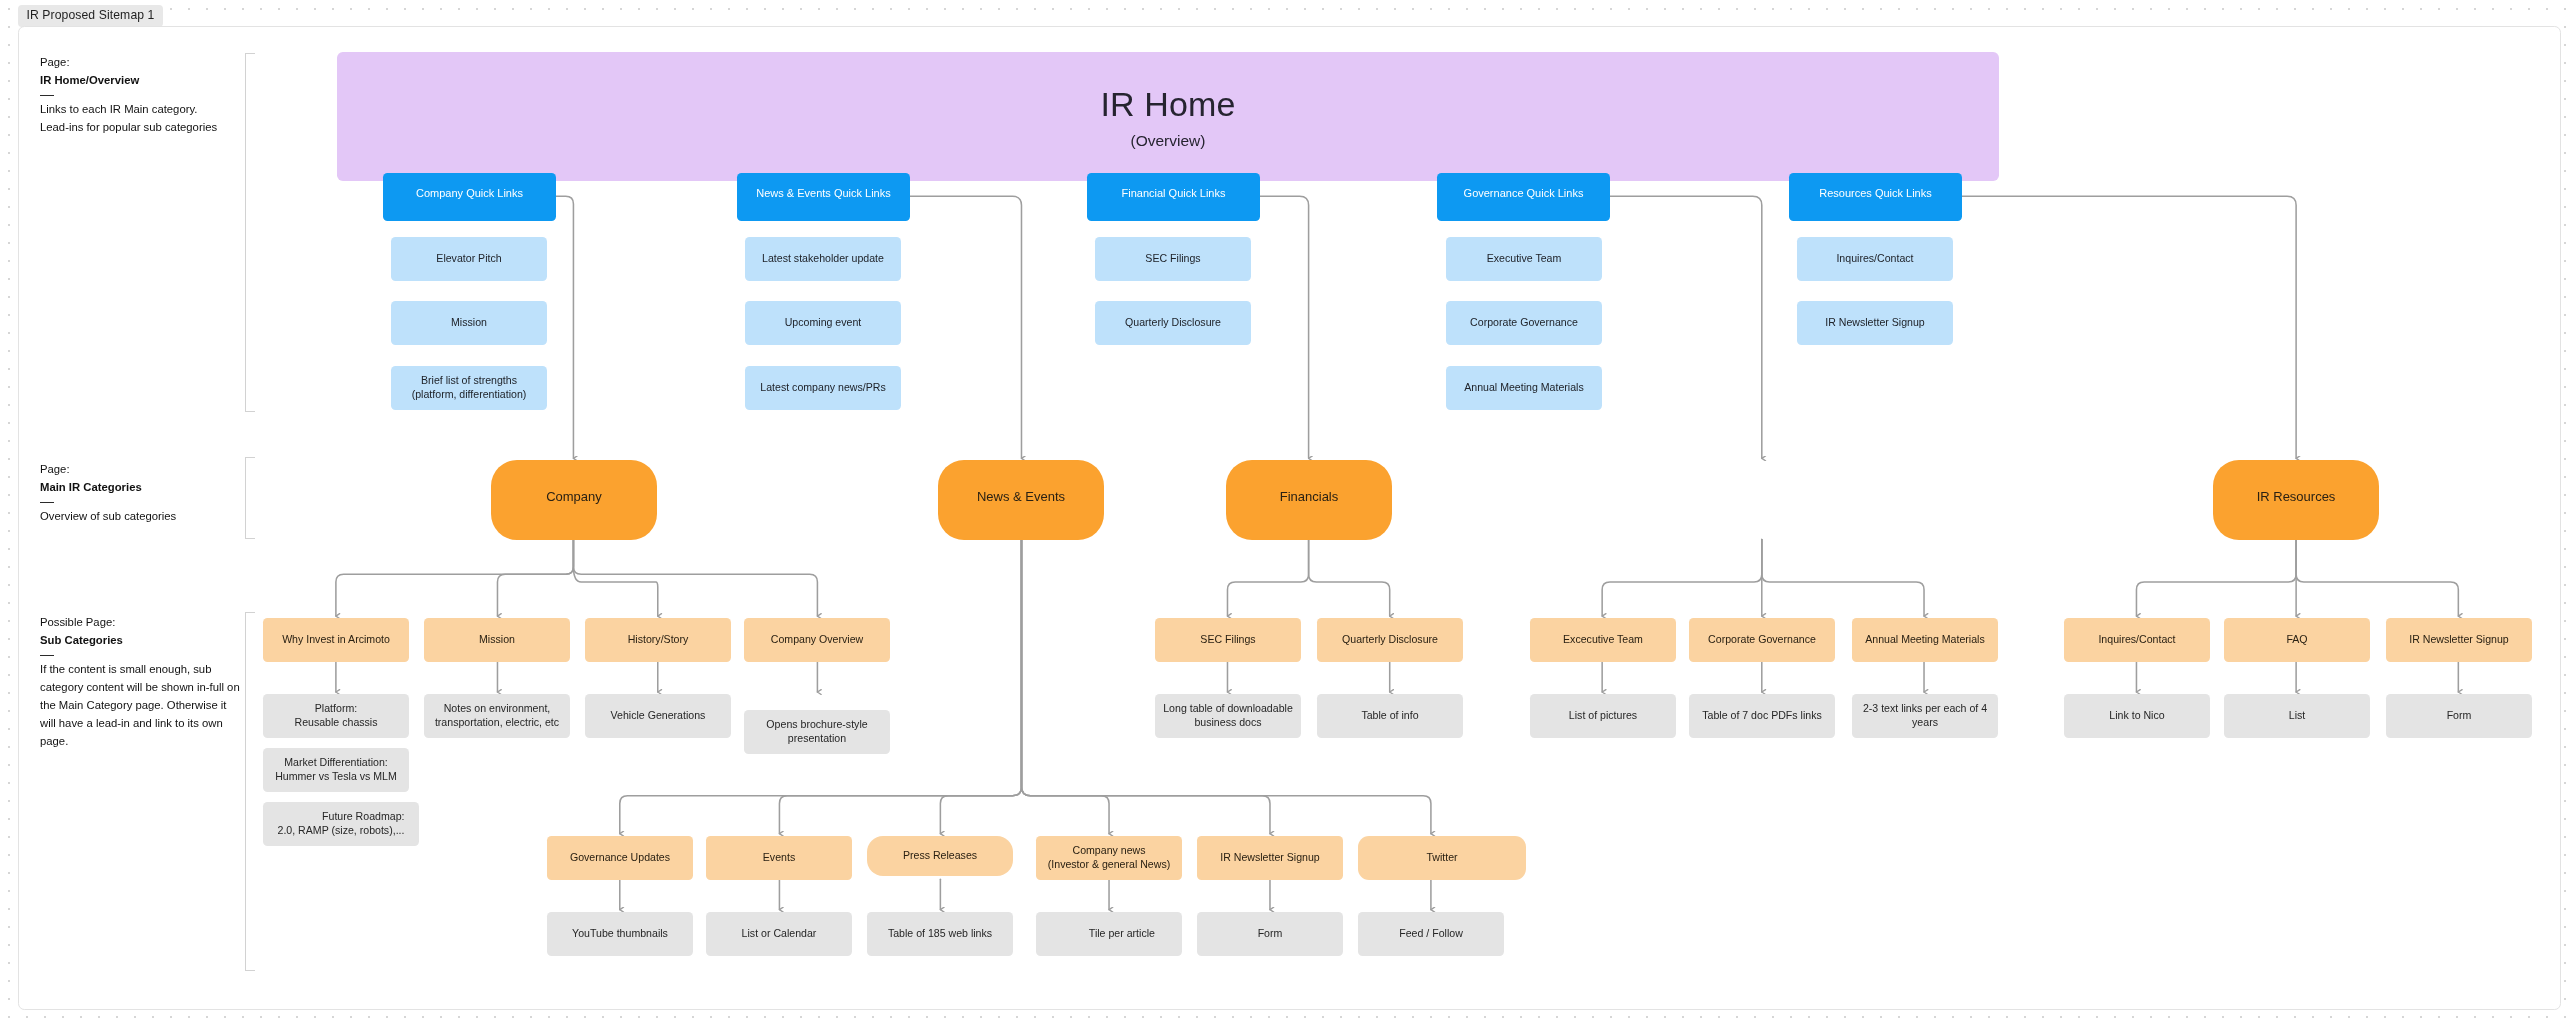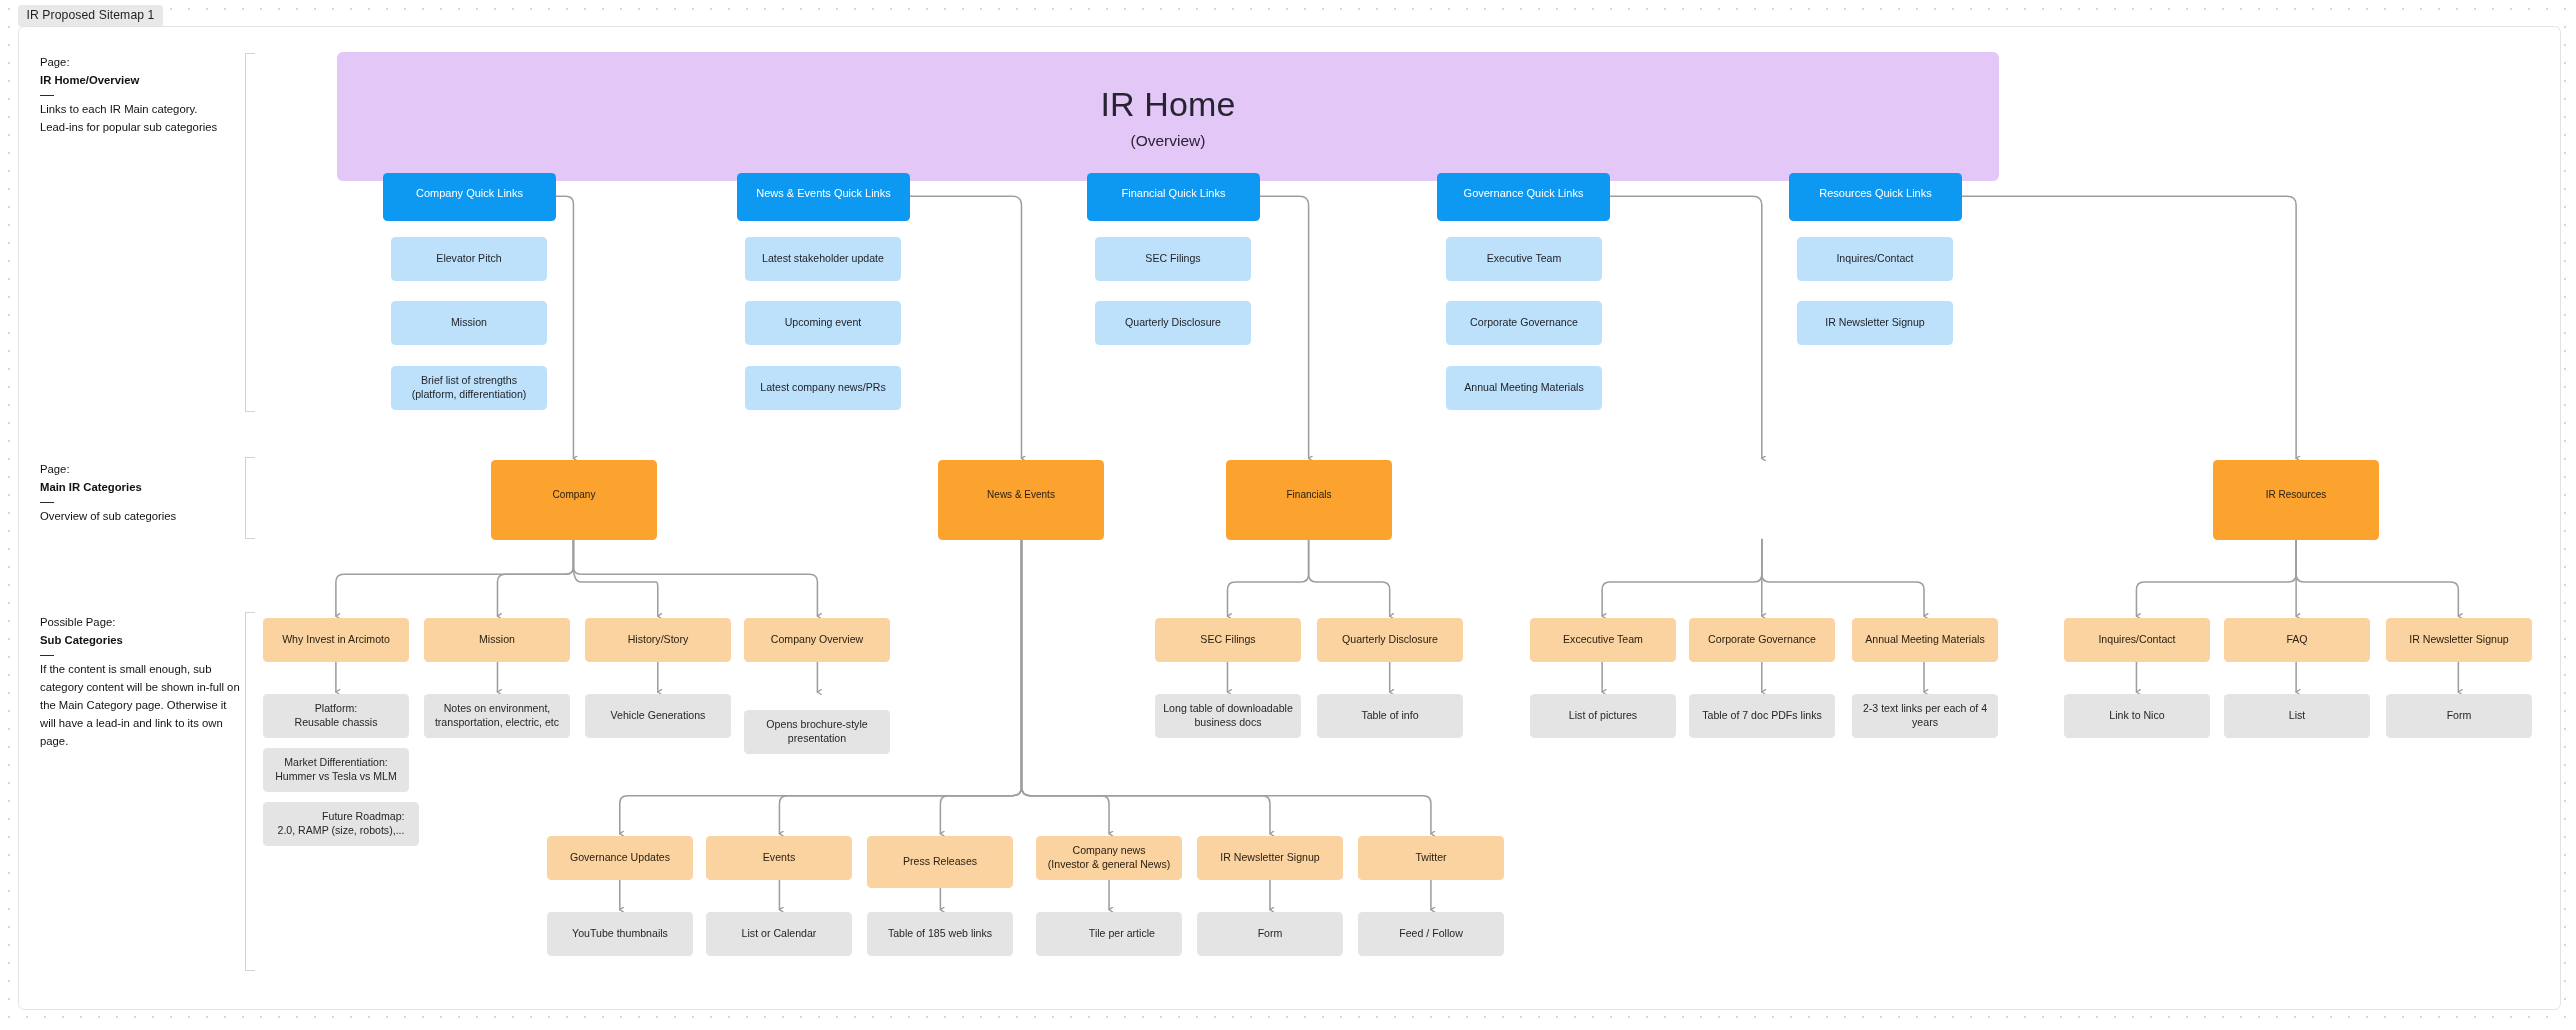--- a/index.html
+++ b/index.html
@@ -46,21 +46,21 @@
   .node {
     position: absolute; display: flex; align-items: center; justify-content: center;
     text-align: center; border-radius: 4.5px; line-height: 1.32;
     padding: 2.6px 5.2px; white-space: pre-line;
   }
   .hero      { background: #e3c7f7; color: #262430; border-radius: 5.8px; flex-direction: column; }
   .hero .h1  { font-size: 34px; letter-spacing: 0.1px; }
   .hero .h2  { font-size: 15.5px; margin-top: 4.5px; }
   .ql-head   { background: #0d99f2; color: #ffffff; font-size: 11px; align-items: flex-start; padding-top: 13px; }
   .ql-item   { background: #bee1fb; color: #20242b; font-size: 10.6px; }
-  .cat       { background: #fba22f; color: #2a2113; font-size: 10px; align-items: flex-start; padding-top: 28px; }
+  .cat       { background: #fba22f; color: #2a2113; font-size: 13px; align-items: flex-start; padding-top: 28px; border-radius: 26px; }
   .sub       { background: #fbd3a1; color: #2a2113; font-size: 10.6px; }
   .leaf      { background: #e4e4e4; color: #262626; font-size: 10.6px; }
 </style>
 </head>
 <body>
 
 <div id="root">
 
   <div id="frame-tab">IR Proposed Sitemap 1</div>
   <div id="frame"></div>
@@ -225,24 +225,24 @@
   <div class="node leaf" style="left:2064px; top:694px; width:146px; height:44px;">Link to Nico</div>
   <div class="node sub" style="left:2224px; top:618px;  width:146px; height:44px;">FAQ</div>
   <div class="node leaf" style="left:2224px; top:694px; width:146px; height:44px;">List</div>
   <div class="node sub" style="left:2386px; top:618px;  width:146px; height:44px;">IR Newsletter Signup</div>
   <div class="node leaf" style="left:2386px; top:694px; width:146px; height:44px;">Form</div>
 
   <div class="node sub" style="left:547px;  top:836px; width:146px; height:44px;">Governance Updates</div>
   <div class="node leaf" style="left:547px;  top:912px; width:146px; height:44px;">YouTube thumbnails</div>
   <div class="node sub" style="left:706px; top:836px; width:146px; height:44px;">Events</div>
   <div class="node leaf" style="left:706px; top:912px; width:146px; height:44px;">List or Calendar</div>
-  <div class="node sub" style="left:867px; top:836px; width:146px; height:52px;">Press Releases</div>
+  <div class="node sub" style="left:867px; top:836px; width:146px; height:40px;border-radius:16px;">Press Releases</div>
   <div class="node leaf" style="left:867px; top:912px; width:146px; height:44px;">Table of 185 web links</div>
   <div class="node sub" style="left:1036px; top:836px; width:146px; height:44px;">Company news
 (Investor &amp; general News)</div>
   <div class="node leaf" style="left:1036px; top:912px; width:146px; height:44px;padding-left:31px;">Tile per article</div>
   <div class="node sub" style="left:1197px; top:836px; width:146px; height:44px;">IR Newsletter Signup</div>
   <div class="node leaf" style="left:1197px; top:912px; width:146px; height:44px;">Form</div>
-  <div class="node sub" style="left:1358px; top:836px; width:146px; height:44px;">Twitter</div>
+  <div class="node sub" style="left:1358px; top:836px; width:168px; height:44px;border-radius:11px;">Twitter</div>
   <div class="node leaf" style="left:1358px; top:912px; width:146px; height:44px;">Feed / Follow</div>
 
 </div>
 
 
 </body></html>

